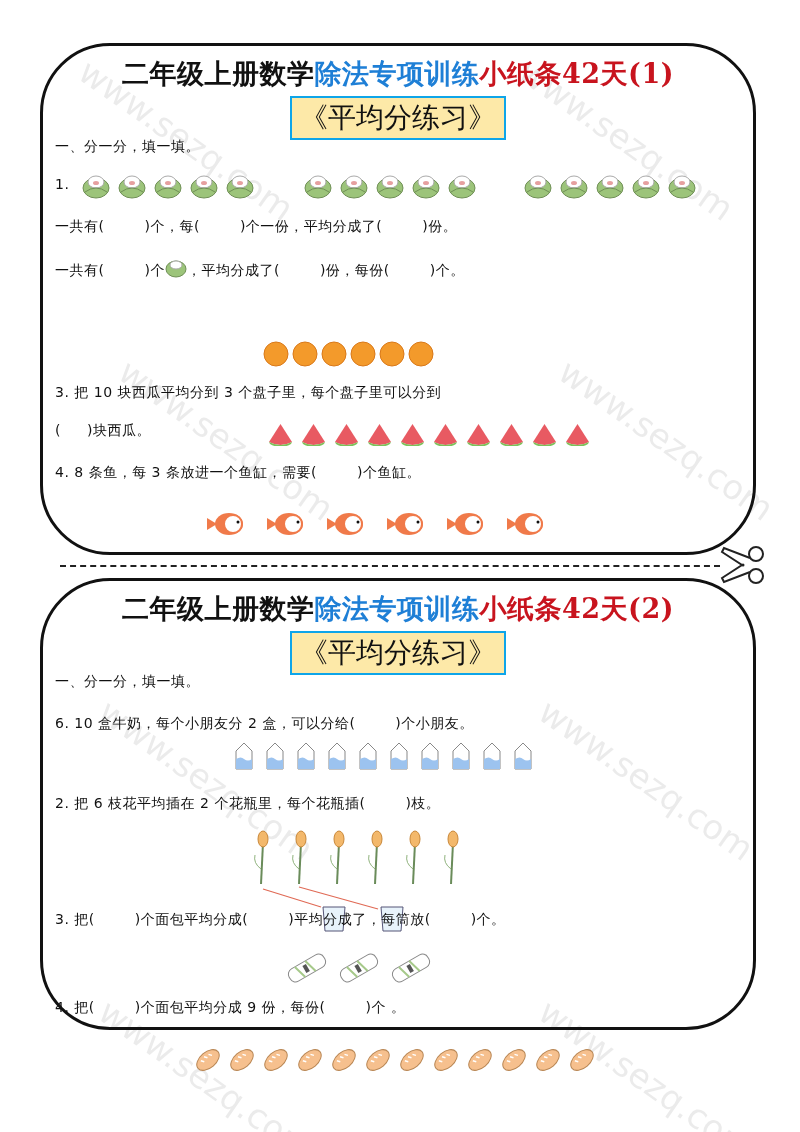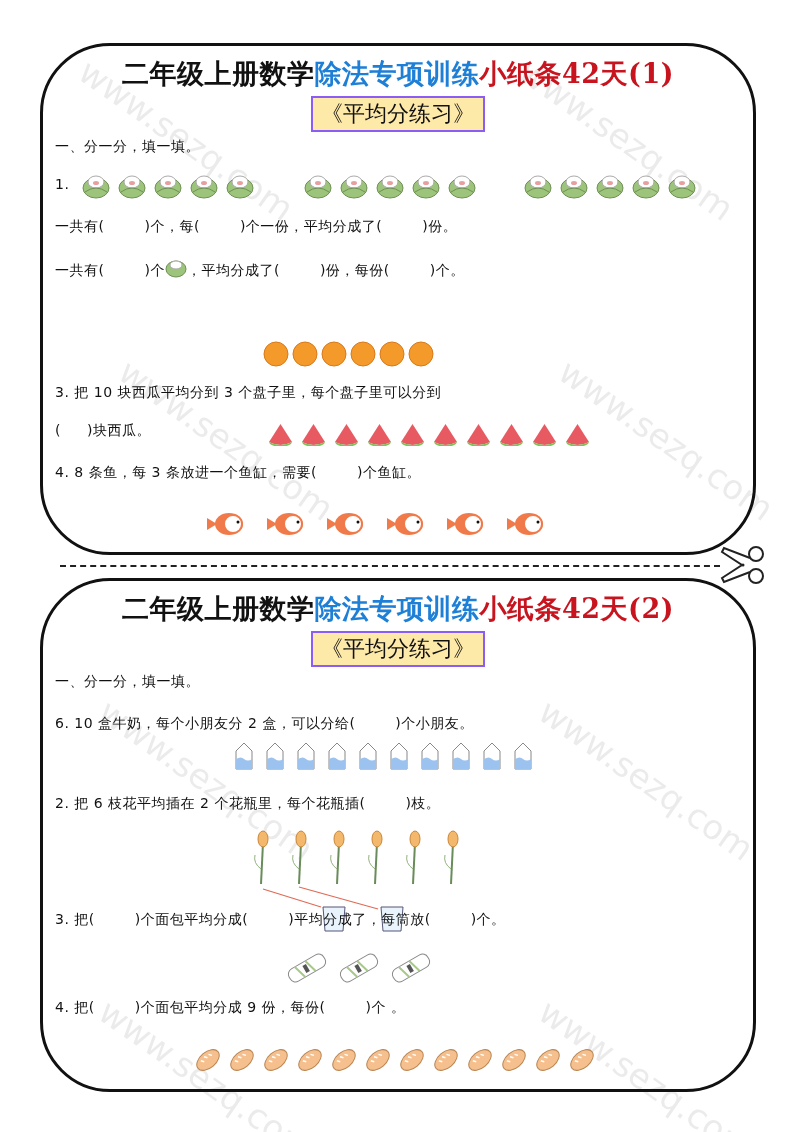--- a/index.html
+++ b/index.html
@@ -1,29 +1,29 @@
 <!DOCTYPE html>
 <html><head>
 <meta charset="utf-8">
 <style>
   html, body { margin:0; padding:0; background:#ffffff; }
   body { width:800px; height:1132px; position:relative; overflow:hidden;
          font-family:"DejaVu Sans", sans-serif; color:#111; }
   .card { position:absolute; left:40px; width:716px; border:3px solid #111;
           border-radius:70px; box-sizing:border-box; background:transparent; }
   #card1 { top:43px; height:512px; }
-  #card2 { top:578px; height:514px; }
+  #card2 { top:578px; height:452px; }
   .title { position:absolute; left:0; right:0; top:10px; text-align:center;
            font-family:"DejaVu Serif", serif; font-weight:bold; font-size:27px; letter-spacing:0.5px; white-space:nowrap; }
   .t-black { color:#111; }
   .t-blue  { color:#1e7fd6; }
   .t-red   { color:#c8141e; }
   .subtitle { position:absolute; left:50%; transform:translateX(-50%); top:50px;
-              background:#fde9a8; border:2px solid #8b5cf6; padding:1px 8px;
-              font-family:"DejaVu Serif", serif; font-size:22px; white-space:nowrap; }
+              background:#fde9a8; border:2px solid #0ea5e9; padding:1px 8px;
+              font-family:"DejaVu Serif", serif; font-size:28px; white-space:nowrap; }
   .line { position:absolute; left:12px; font-size:14px; white-space:nowrap; letter-spacing:0.5px; }
   .blank { display:inline-block; width:40px; }
   .row { position:absolute; display:flex; gap:6px; align-items:center; }
   .dash { position:absolute; left:60px; top:565px; width:660px; border-top:2px dashed #222; }
   .scissors { position:absolute; left:718px; top:540px; }
   .wm { position:absolute; color:rgba(120,120,120,0.15); font-size:34px; transform:rotate(35deg);
         font-family:"DejaVu Sans", sans-serif; white-space:nowrap; pointer-events:none; }
 </style>
 </head>
 <body>

